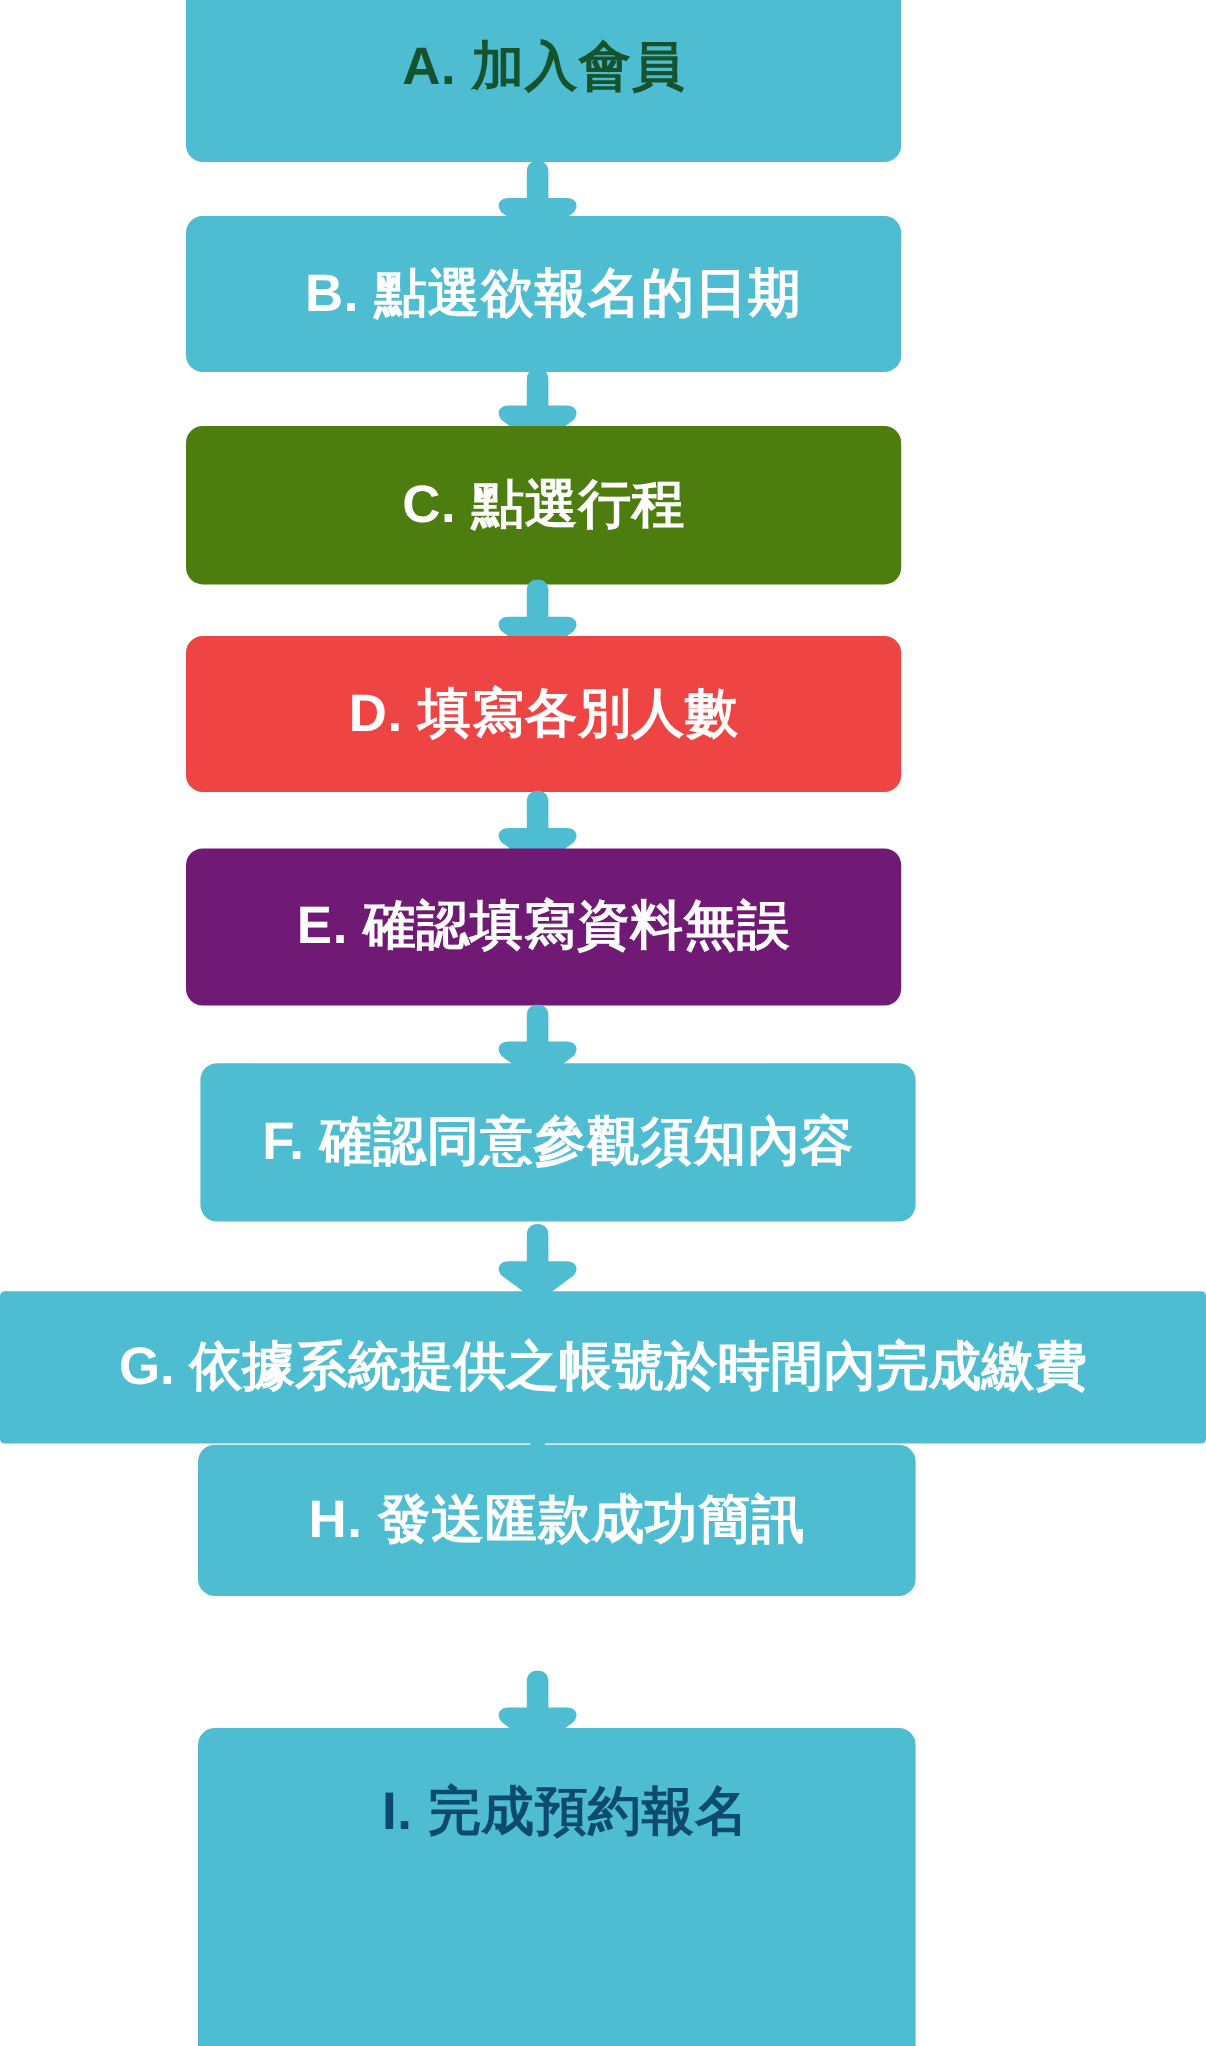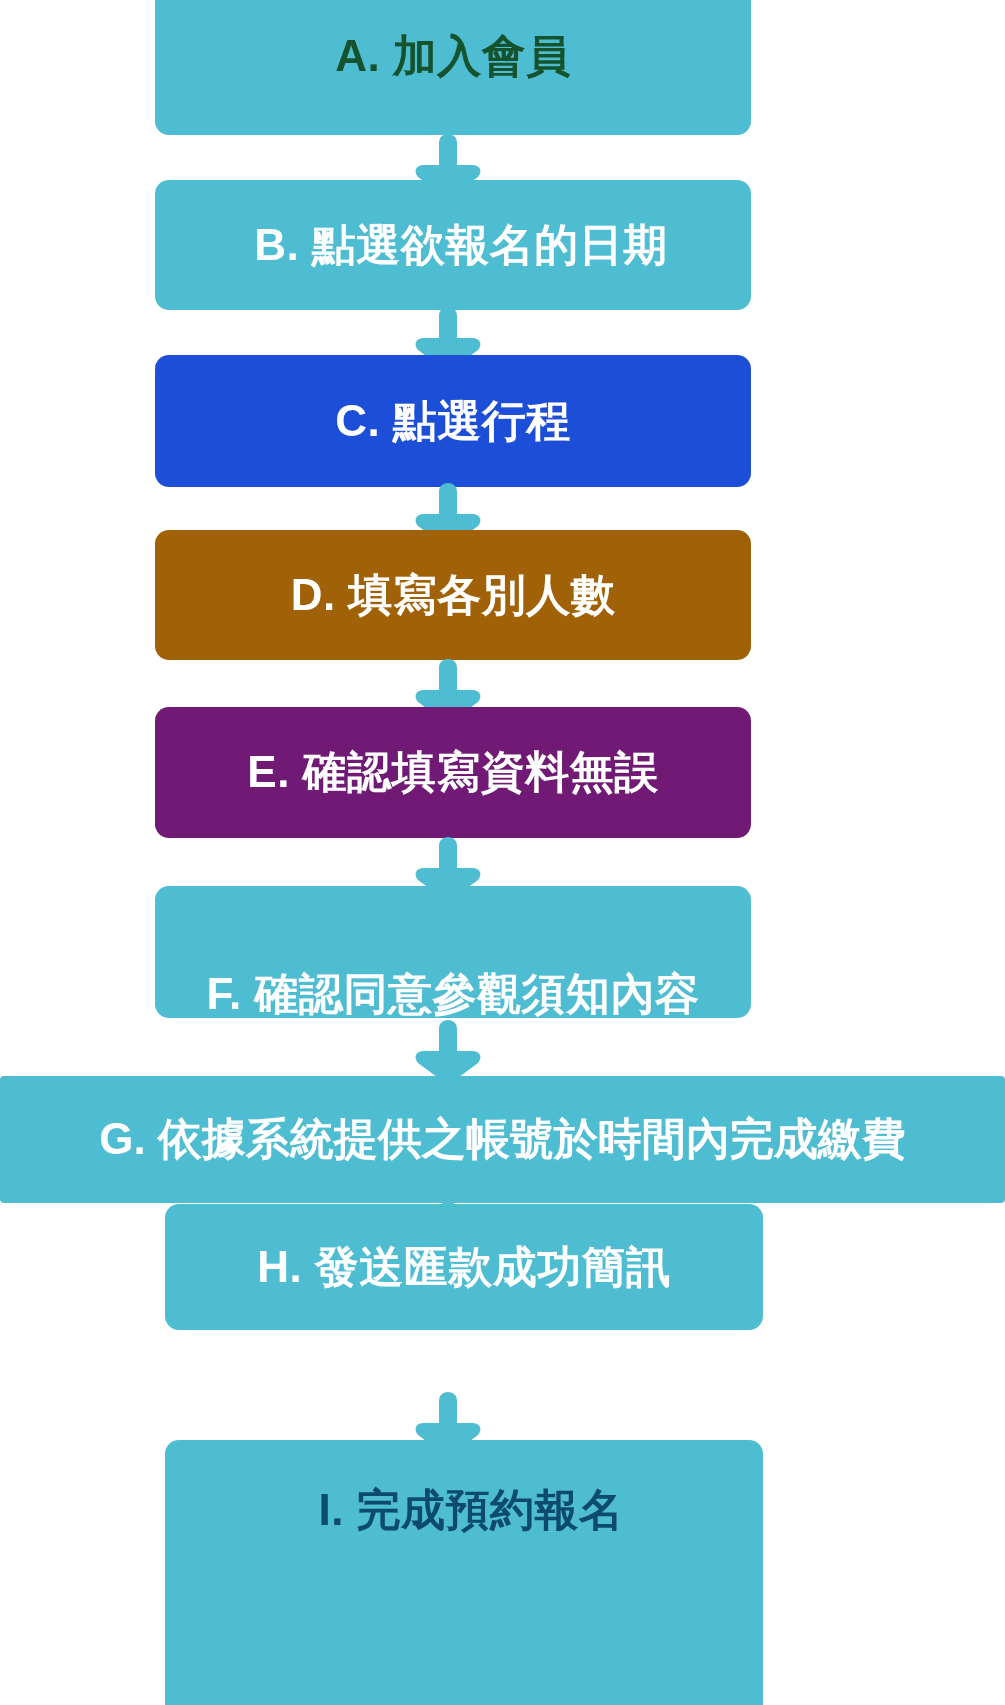--- a/index.html
+++ b/index.html
@@ -41,21 +41,21 @@
     text-align: center;
     font-family: "Liberation Sans", "DejaVu Sans", sans-serif;
   }
 
   
   .box-a { left: 155px; top: -22px;  width: 596px; height: 157px; }
   .box-b { left: 155px; top: 180px;  width: 596px; height: 130px; }
   .box-c { left: 155px; top: 355px;  width: 596px; height: 132px; }
   .box-d { left: 155px; top: 530px;  width: 596px; height: 130px; }
   .box-e { left: 155px; top: 707px;  width: 596px; height: 131px; }
-  .box-f { left: 155px; top: 886px;  width: 596px; height: 132px; align-items: flex-end; }
+  .box-f { left: 167px; top: 886px;  width: 596px; height: 132px; }
   .box-g { left: 0px;   top: 1076px; width: 1005px; height: 127px; border-radius: 4px; }
   .box-h { left: 165px; top: 1204px; width: 598px; height: 126px; }
   .box-i { left: 165px; top: 1440px; width: 598px; height: 290px; align-items: flex-start; padding-top: 46px; }
 
   .label-a { font-size: 44px; }
   .label-b { font-size: 44px; }
   .label-c { font-size: 44px; }
   .label-d { font-size: 44px; }
   .label-e { font-size: 44px; }
   .label-f { font-size: 44px; }
@@ -99,31 +99,31 @@
   <div class="step-box box-b" style="background: rgb(78, 188, 209);">
     <span class="step-label label-b" style="color: rgb(255, 255, 255); margin-left: 16px;">B. 點選欲報名的日期</span>
   </div>
 
   <div class="arrow arrow-bc">
     <svg viewBox="0 0 76 64" xmlns="http://www.w3.org/2000/svg" aria-hidden="true">
       <path d="M38 0 C43.5 0 47 3.5 47 9 L47 31 L62 31 C70 31 73 37 68 43 L45 60 C41 63.5 35 63.5 31 60 L8 43 C3 37 6 31 14 31 L29 31 L29 9 C29 3.5 32.5 0 38 0 Z" fill="#4ebcd1"></path>
     </svg>
   </div>
 
-  <div class="step-box box-c" style="background: #1d4ed8;">
+  <div class="step-box box-c" style="background: #4d7c0f;">
     <span class="step-label label-c" style="color: rgb(255, 255, 255);">C. 點選行程</span>
   </div>
 
   <div class="arrow arrow-cd">
     <svg viewBox="0 0 76 64" xmlns="http://www.w3.org/2000/svg" aria-hidden="true">
       <path d="M38 0 C43.5 0 47 3.5 47 9 L47 31 L62 31 C70 31 73 37 68 43 L45 60 C41 63.5 35 63.5 31 60 L8 43 C3 37 6 31 14 31 L29 31 L29 9 C29 3.5 32.5 0 38 0 Z" fill="#4ebcd1"></path>
     </svg>
   </div>
 
-  <div class="step-box box-d" style="background: #a16207;">
+  <div class="step-box box-d" style="background: #ef4444;">
     <span class="step-label label-d" style="color: rgb(255, 255, 255);">D. 填寫各別人數</span>
   </div>
 
   <div class="arrow arrow-de">
     <svg viewBox="0 0 76 64" xmlns="http://www.w3.org/2000/svg" aria-hidden="true">
       <path d="M38 0 C43.5 0 47 3.5 47 9 L47 31 L62 31 C70 31 73 37 68 43 L45 60 C41 63.5 35 63.5 31 60 L8 43 C3 37 6 31 14 31 L29 31 L29 9 C29 3.5 32.5 0 38 0 Z" fill="#4ebcd1"></path>
     </svg>
   </div>
 
   <div class="step-box box-e" style="background: #701a75;">

